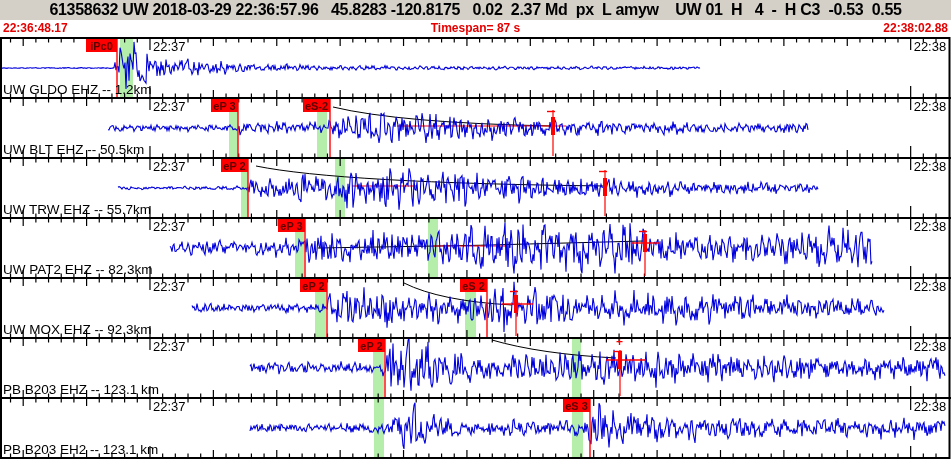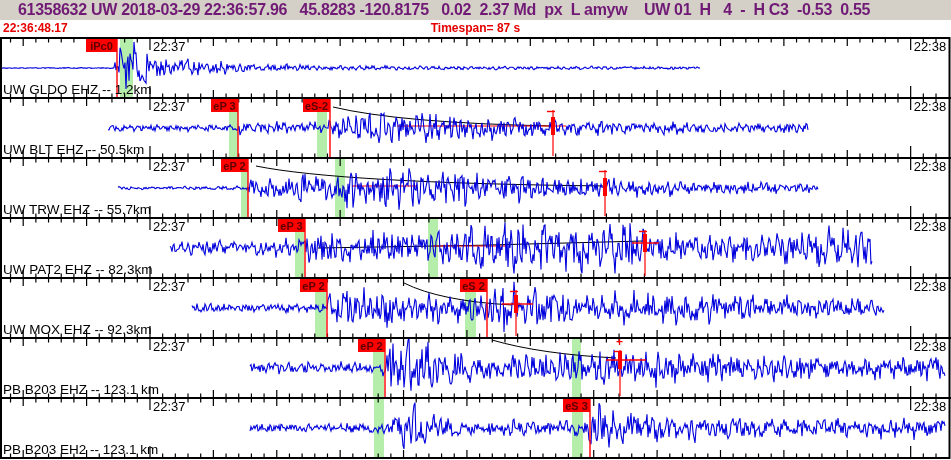--- a/index.html
+++ b/index.html
@@ -1,23 +1,23 @@
 <!DOCTYPE html>
 <html><head>
 <meta charset="utf-8">
 <style>
   html,body{margin:0;padding:0;background:#888;}
   #app{position:relative;width:951px;height:460px;background:#ffffff;overflow:hidden;
        font-family:"Liberation Sans",sans-serif;}
   .hdr1{position:absolute;left:0;top:0;width:951px;height:20px;background:#d4d0c8;
-        color:#701a75;font-weight:bold;font-size:16px;line-height:20px;
-        white-space:pre;letter-spacing:-0.3px;padding-left:18px;box-sizing:border-box;}
+        color:#000000;font-weight:bold;font-size:16px;line-height:20px;
+        white-space:pre;letter-spacing:-0.3px;padding-left:0;box-sizing:border-box;text-align:center;}
   .hdr2{position:absolute;left:0;top:20px;width:951px;height:17px;background:#ffffff;
         color:#e60000;font-weight:bold;font-size:12px;line-height:16px;
-        display:flex;justify-content:space-between;box-sizing:border-box;padding:0 3px;flex-direction:column;}
+        display:flex;justify-content:space-between;box-sizing:border-box;padding:0 3px;}
   .hdr2 .mid{position:absolute;left:0;right:0;text-align:center;}
   svg{position:absolute;left:0;top:37px;}
 </style>
 </head>
 <body>
 
 <div id="app">
   <div class="hdr1">61358632 UW 2018-03-29 22:36:57.96   45.8283 -120.8175   0.02  2.37 Md  px  L amyw    UW 01  H   4  -  H C3  -0.53  0.55</div>
   <div class="hdr2">
     <span>22:36:48.17</span>

